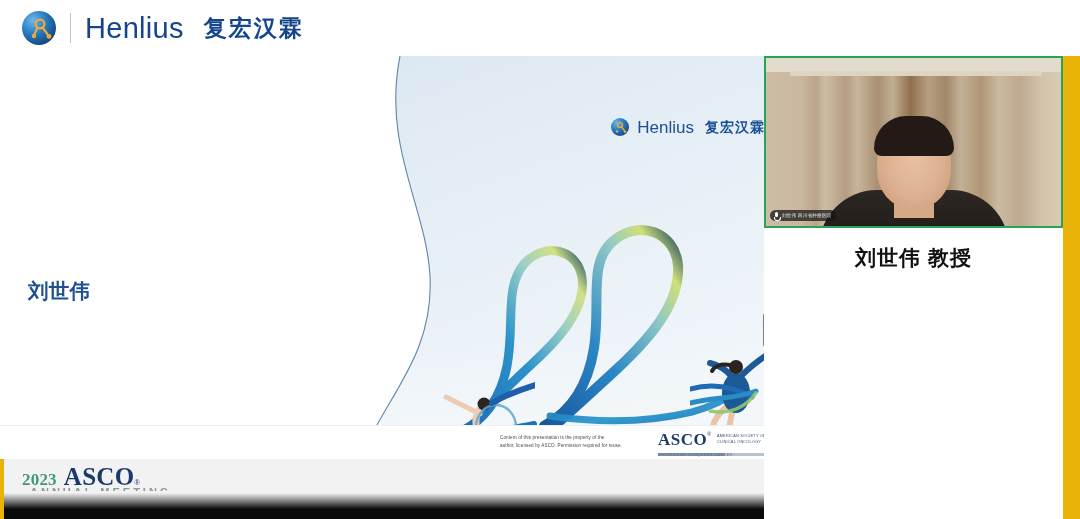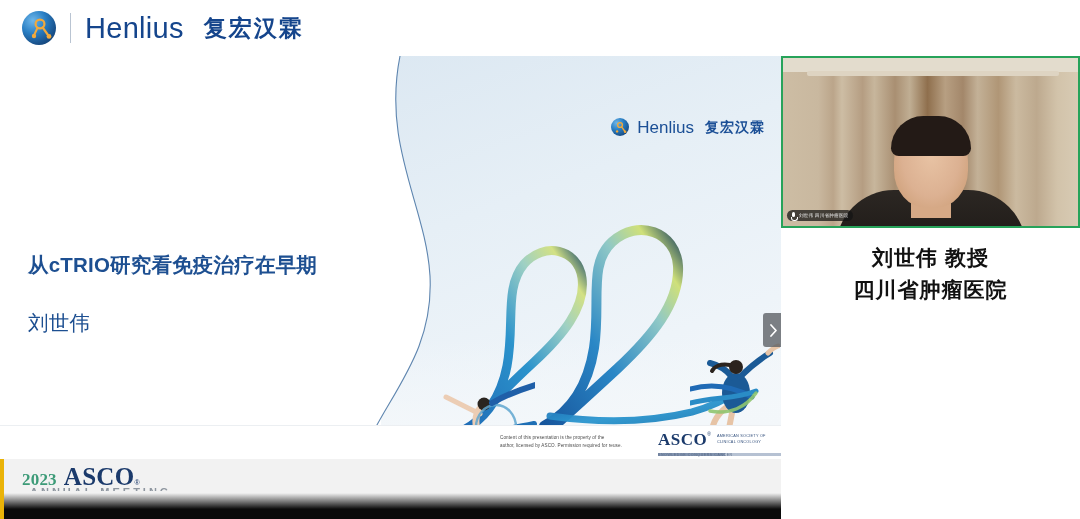--- a/index.html
+++ b/index.html
@@ -85,21 +85,21 @@
     letter-spacing:1px; line-height:1;
   }
 
   
   .title-block { position:absolute; left:28px; top:193px; width:360px; }
   .t-line {
     font-size:20.5px; font-weight:700; color:#1d4f91; line-height:1.55;
     letter-spacing:.2px;
   }
   .speaker {
-    margin-top:28px; font-size:20.5px; font-weight:400; color:#1d4f91;
+    margin-top:28px; font-size:20.5px; font-weight:700; color:#1d4f91;
     letter-spacing:.2px;
   }
 
   
   .emblem {
     position:absolute; left:33px; top:390px; width:66px; height:40px;
     border-radius:20px; background:#1c4f9c;
     display:flex; align-items:center; justify-content:center;
   }
   .emblem svg { display:block; }
@@ -164,21 +164,21 @@
     position:absolute; left:26px; top:27px; font-size:11px; font-weight:700;
     color:#8e969f; letter-spacing:3px; clip-path: inset(0 0 58% 0);
   }
   .hb-fade {
     position:absolute; left:0; top:34px; width:781px; height:26px;
     background:linear-gradient(to bottom,rgba(242,242,242,1) 0%, #0a0a0a 62%);
   }
 
   
   .rightcol {
-    position:absolute; left:781px; top:56px; width:299px; height:463px;
+    position:absolute; left:764px; top:56px; width:299px; height:463px;
     background:#ffffff;
   }
   .video-frame {
     position:absolute; left:0; top:0; width:299px; height:172px;
     border:2px solid #27a35a; overflow:hidden; background:#000;
   }
   .video-bg {
     position:absolute; inset:0;
     background:
       linear-gradient(to right,
@@ -341,21 +341,20 @@
             <line x1="6.6" y1="5.8" x2="9.6" y2="10" stroke="#f2a93b" stroke-width="1.3" stroke-linecap="round"></line>
             <circle cx="10.1" cy="10.7" r="1.3" fill="#f2a93b"></circle>
             <circle cx="2.1" cy="10.4" r="1.2" fill="#f2a93b"></circle>
           </svg>
         </div>
         <div class="sb-name">Henlius</div>
         <div class="sb-cn">复宏汉霖</div>
       </div>
 
       <div class="title-block">
-        <div class="t-line">从cTRIO研究看免疫治疗在早期</div>
         <div class="speaker">刘世伟</div>
       </div>
 
       <div class="emblem">
         <svg width="34" height="24" viewBox="0 0 34 24">
           <path d="M4 19 C 10 16, 14 10, 13 5 C 19 9, 24 10, 30 6 C 27 13, 24 17, 16 20" fill="none" stroke="#ffffff" stroke-width="1.1"></path>
           <path d="M13 5 C 16 11, 20 15, 27 17" fill="none" stroke="#ffffff" stroke-width="1"></path>
           <path d="M7 16 C 13 14, 20 12, 29 11" fill="none" stroke="#ffffff" stroke-width=".9"></path>
           <path d="M10 20 C 17 19, 24 16, 30 10" fill="none" stroke="#ffffff" stroke-width=".8"></path>
         </svg>
@@ -408,19 +407,18 @@
       <div class="person-hair"></div>
 
       <div class="mic-badge">
         <span class="mic"></span>
         <span class="btxt">刘世伟 四川省肿瘤医院</span>
       </div>
     </div>
 
     <div class="caption">
       <div class="cap-line">刘世伟 教授</div>
-      <div class="cap-line">四川省肿瘤医院</div>
     </div>
 
     <div class="rightcol-fill"></div>
   </div>
 
 </div>
 
 </body></html>

